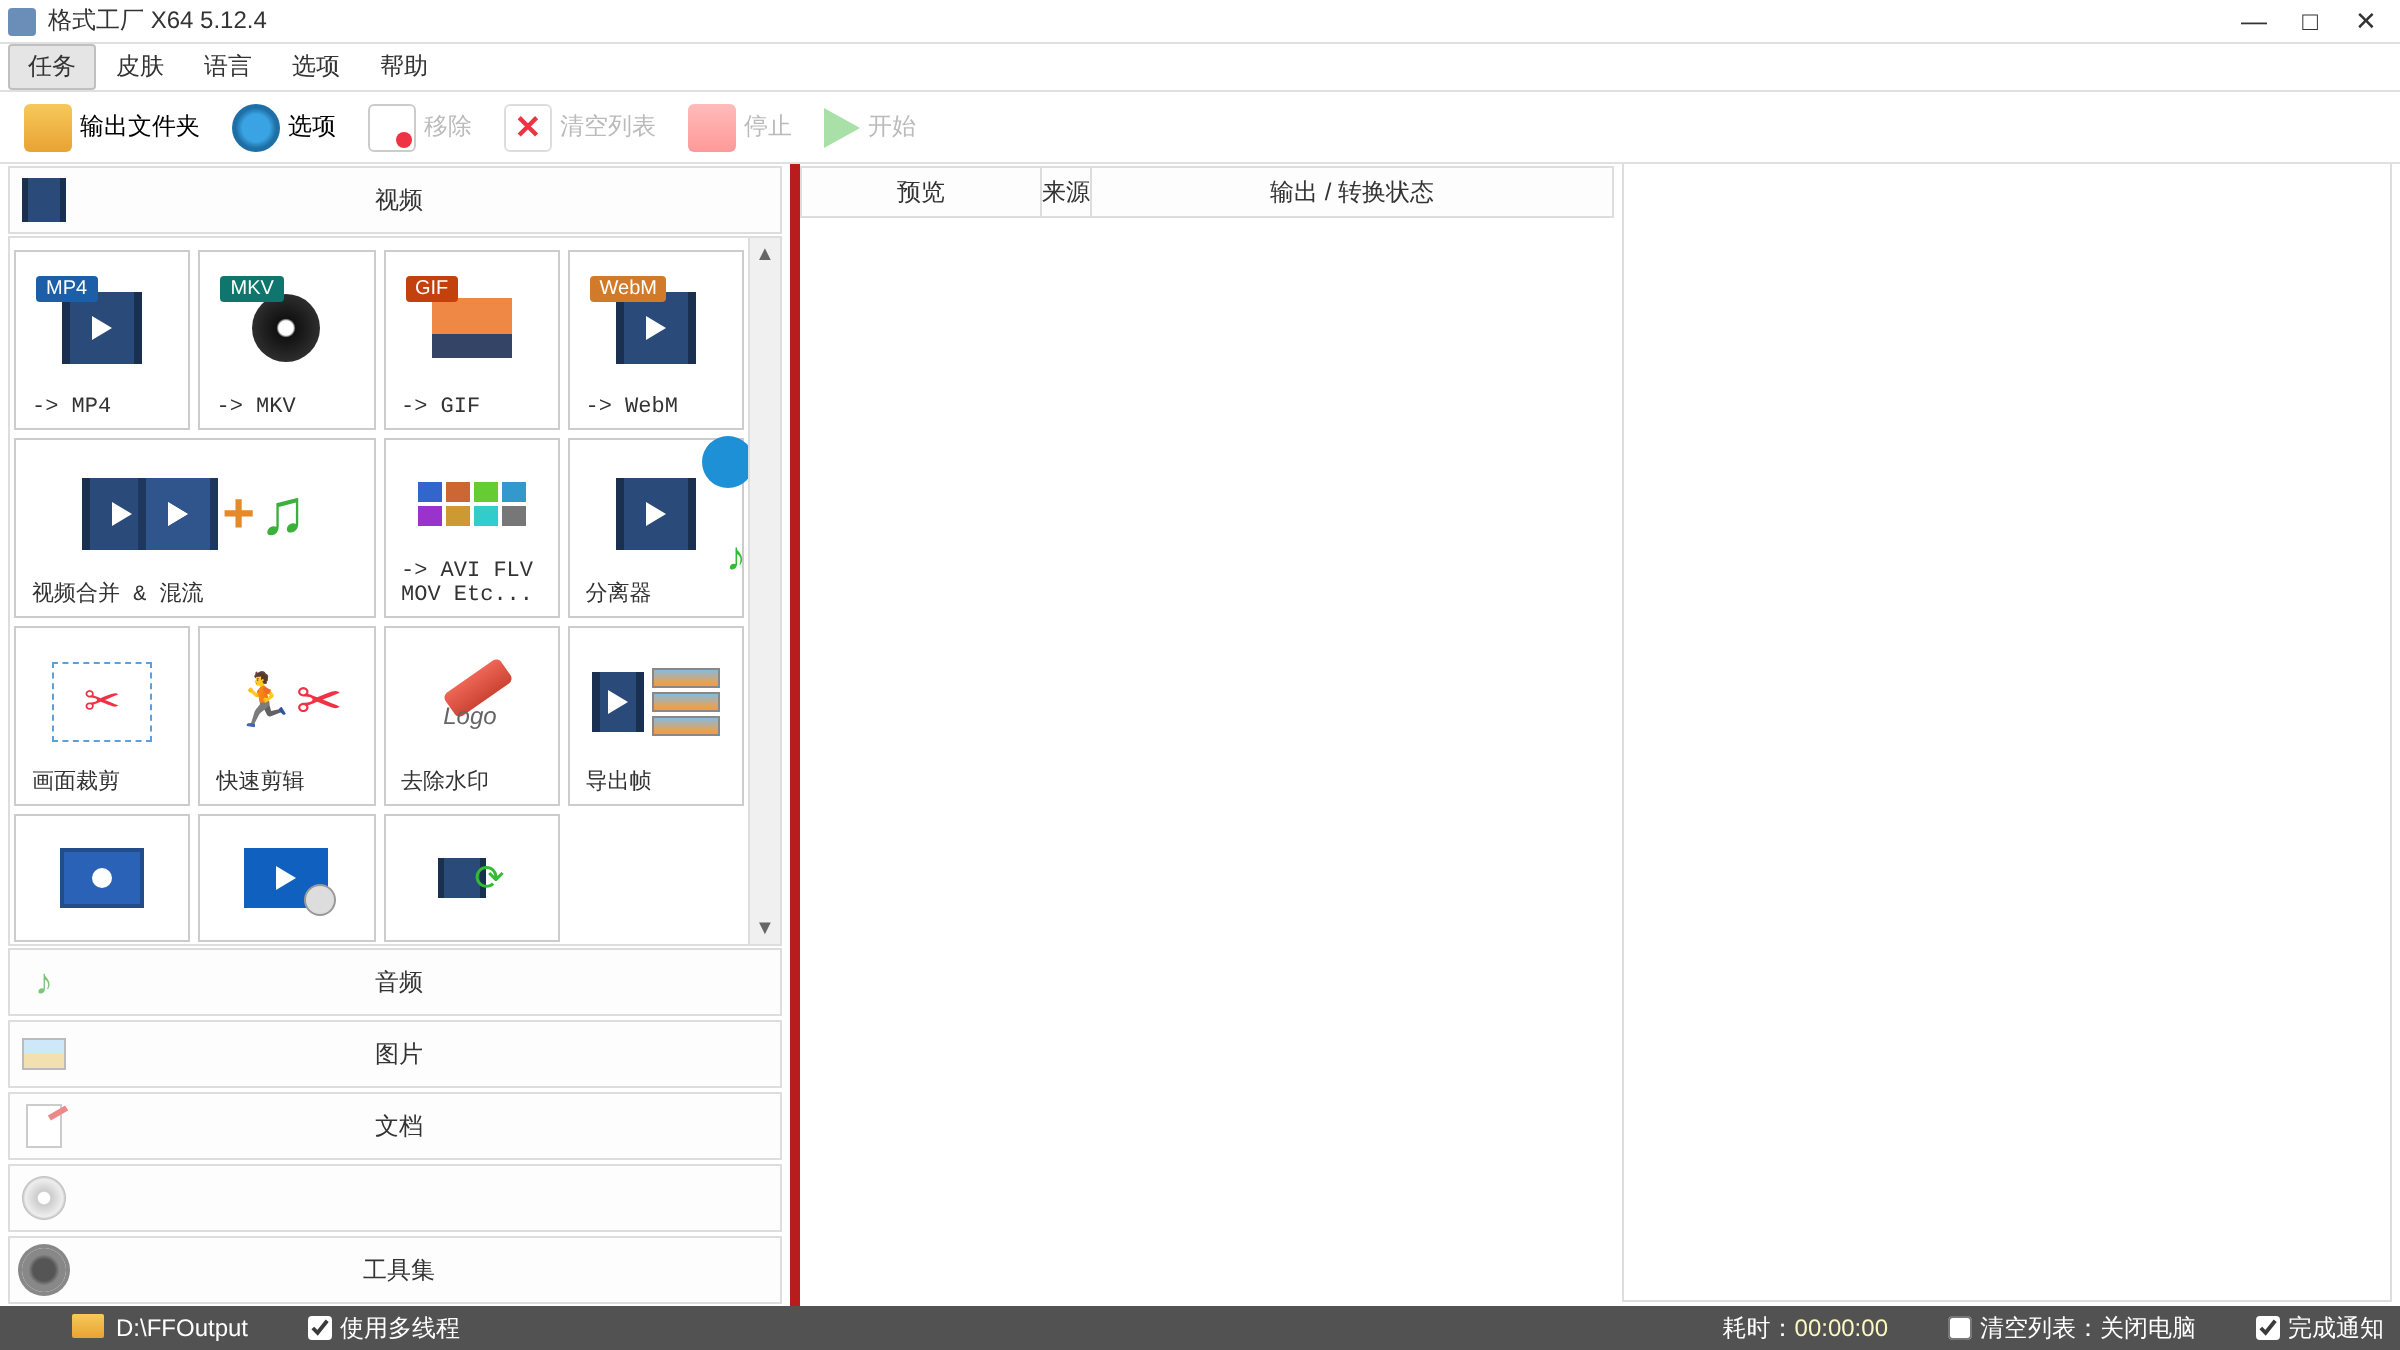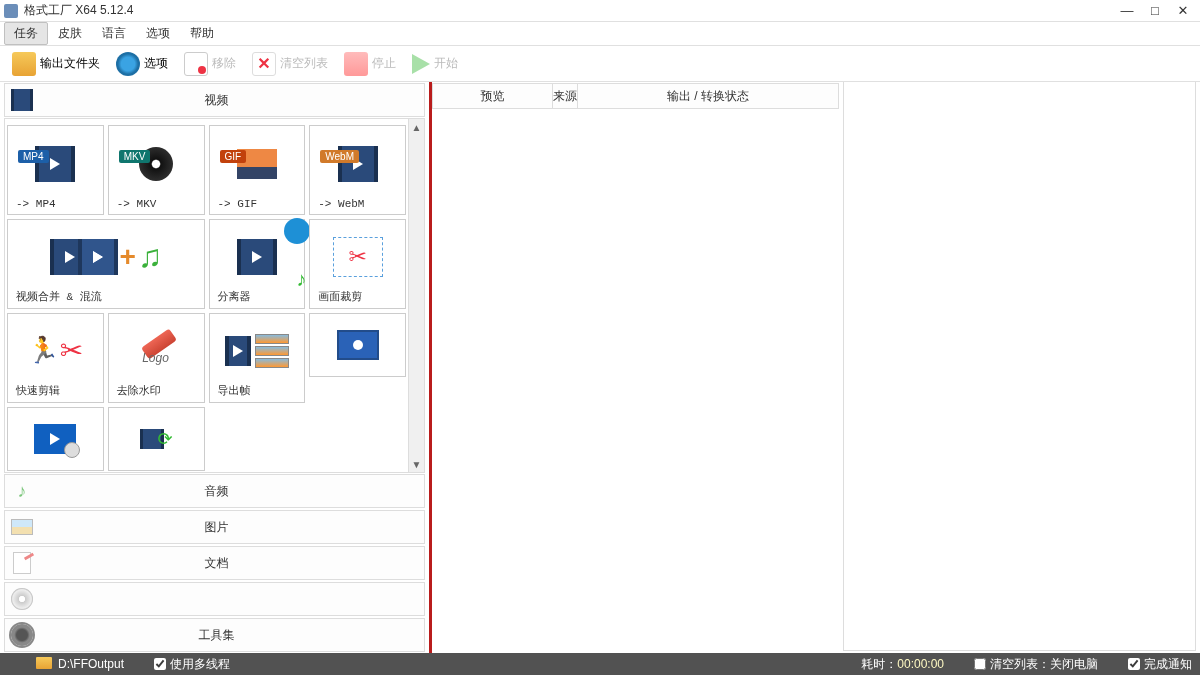--- a/index.html
+++ b/index.html
@@ -29,21 +29,21 @@
 .ic-x { background:#fff; border:1px solid #ddd; color:#e34; font-weight:bold; font-size:16px; }
 .ic-stop { background: linear-gradient(#f66,#e34); }
 .ic-play { width:0; height:0; border-left:18px solid #5cc15c; border-top:10px solid transparent; border-bottom:10px solid transparent; background:none; border-radius:0; }
 .toolbar .tool-btn.disabled .ic-stop { background: linear-gradient(#fbb,#f99); }
 .toolbar .tool-btn.disabled .ic-play { border-left-color:#a8e0a8; }
 
 
 .main { display: flex; height: calc(675px - 22px - 24px - 36px - 22px); }
 
 
-.left-panel { width: 432px; display: flex; flex-direction: column; border-right: 3px solid #b91c1c; }
+.left-panel { width: 400px; display: flex; flex-direction: column; border-right: 5px solid #b91c1c; }
 
 .category-header { height: 34px; display: flex; align-items: center; border: 1px solid #ddd; margin: 1px 4px 1px 4px; background: #fdfdfd; cursor: pointer; }
 .category-header .cat-icon { width: 26px; height: 26px; margin: 0 4px; display:flex; align-items:center; justify-content:center; }
 .category-header .cat-label { flex: 1; text-align: center; font-size: 12px; color: #333; padding-right: 30px; }
 
 .ic-film { background: #2a4a7a; display:inline-block; width:22px; height:22px; border-left:3px solid #1a3050; border-right:3px solid #1a3050; }
 .ic-note { color:#7bc67b; font-size:18px; }
 .ic-photo { background: linear-gradient(#cfe8f9 50%,#f3e0b0 50%); width:22px; height:16px; border:1px solid #bbb; }
 .ic-docu { background:#fff; width:18px; height:22px; border:1px solid #ccc; position:relative; }
 .ic-docu::after{content:"";position:absolute;top:2px;right:-4px;width:10px;height:3px;background:#e88; transform:rotate(-30deg);}
@@ -58,21 +58,21 @@
 .scrollbar-track .thumb-area { position:absolute; top:16px; bottom:16px; left:0; right:0; }
 
 .format-grid { display: grid; grid-template-columns: repeat(4, 1fr); gap: 4px; }
 .format-grid .wide { grid-column: span 2; }
 .tile { border: 1px solid #ccc; background: #fff; height: 90px; display:flex; flex-direction:column; align-items:center; justify-content:center; padding:4px; cursor:pointer; position:relative; }
 .tile .tile-img { flex:1; display:flex; align-items:center; justify-content:center; width:100%; }
 .tile .tile-label { font-size: 11px; color:#333; width:100%; text-align:left; padding-left:4px; font-family: "Consolas","Courier New",monospace; }
 .tile.wide .tile-label { text-align:left; }
 
 
-.fmt-badge { font-size:10px; color:#fff; padding:1px 5px; border-radius:2px; position:absolute; top:24px; left:10px;text-align:right; }
+.fmt-badge { font-size:10px; color:#fff; padding:1px 5px; border-radius:2px; position:absolute; top:12px; left:10px;text-align:right; }
 .fmt-vid { width:40px; height:36px; background:#2a4a7a; border-left:4px solid #1a3050; border-right:4px solid #1a3050; display:flex; align-items:center; justify-content:center; }
 .fmt-vid::after{content:"";width:0;height:0;border-left:10px solid #fff;border-top:6px solid transparent;border-bottom:6px solid transparent;}
 .merge-graphic { display:flex; align-items:center; gap:2px; }
 .merge-graphic .plus { color:#e58a2b; font-size:28px; font-weight:bold; }
 .merge-graphic .note2 { color:#3bb13b; font-size:32px; }
 .scissors { color:#e34; font-size:28px; }
 .crop-box { width:50px; height:40px; border:1px dashed #5aa0dd; display:flex; align-items:center; justify-content:center; position:relative; }
 .crop-box .sc { font-size:22px; }
 .eraser-box { width:40px; height:40px; position:relative; }
 .eraser { width:34px; height:14px; background:linear-gradient(#e65,#c43); transform:rotate(-35deg); border-radius:3px; position:absolute; top:6px; left:6px; }
@@ -207,20 +207,35 @@
               <div class="merge-graphic">
                   <div class="fmt-vid"></div>
                   <div class="fmt-vid" style="margin-left:-14px;filter:brightness(1.15)"></div>
                   <span class="plus">+</span>
                   <span class="note2">♫</span>
                 </div>
             </div>
             <div class="tile-label">视频合并 &amp; 混流</div>
           </div>
 
+          <div class="tile">
+            <div class="tile-img">
+              <div style="display:grid;grid-template-columns:repeat(4,12px);gap:2px;">
+                <span style="width:12px;height:10px;background:#36c;"></span>
+                  <span style="width:12px;height:10px;background:#c63;"></span>
+                  <span style="width:12px;height:10px;background:#6c3;"></span>
+                  <span style="width:12px;height:10px;background:#39c;"></span>
+                <span style="width:12px;height:10px;background:#93c;"></span>
+                  <span style="width:12px;height:10px;background:#c93;"></span>
+                  <span style="width:12px;height:10px;background:#3cc;"></span>
+                  <span style="width:12px;height:10px;background:#777;"></span>
+              </div>
+            </div>
+            <div class="tile-label">-&gt; AVI FLV MOV Etc...</div>
+          </div>
 
           <div class="tile">
             <div class="tile-img split-graphic">
                 <div class="fmt-vid"></div>
                 <div class="disc"></div>
                 <span style="color:#3b3;font-size:20px;position:absolute;bottom:-2px;right:-6px;">♪</span>
               </div>
             <div class="tile-label">分离器</div>
           </div>
 

